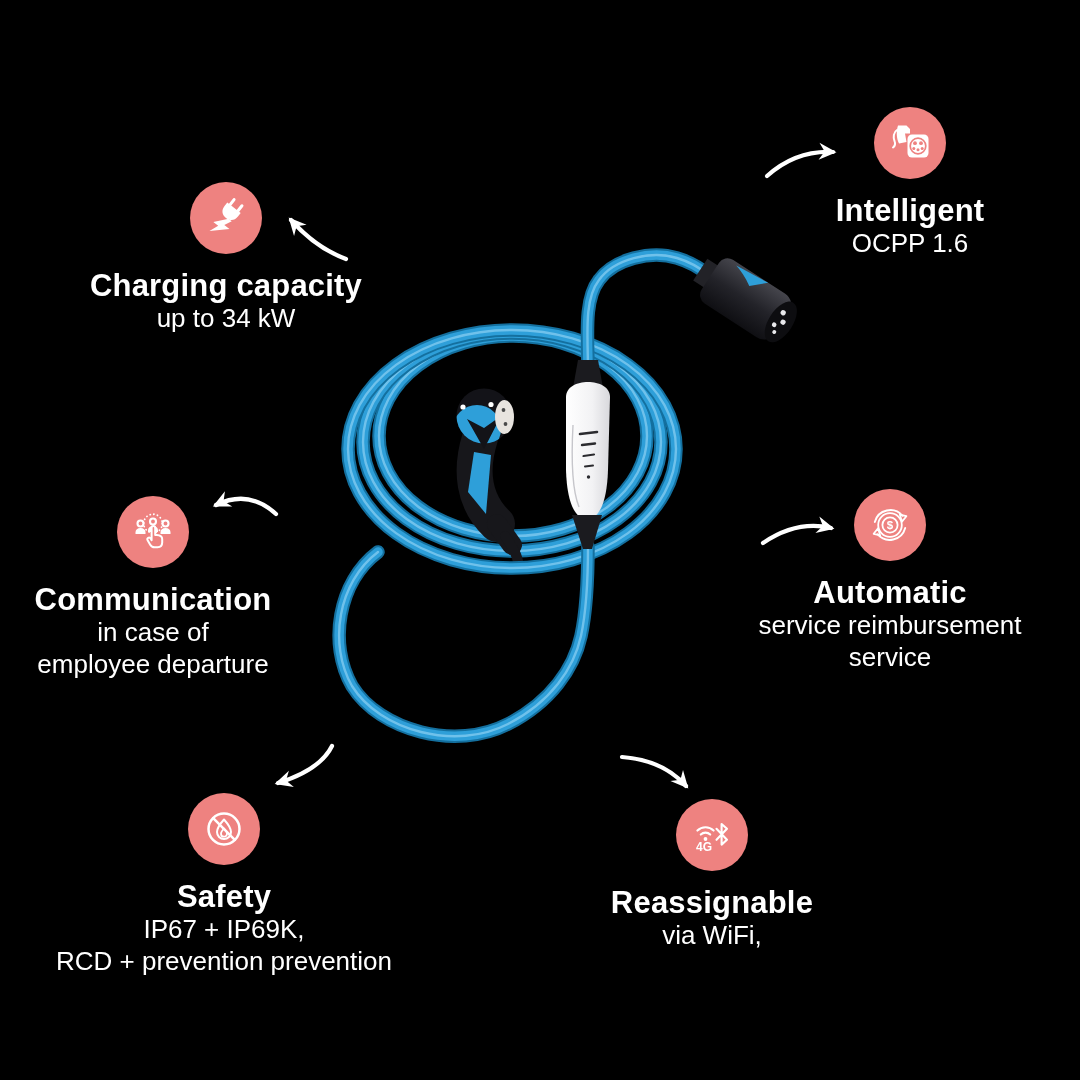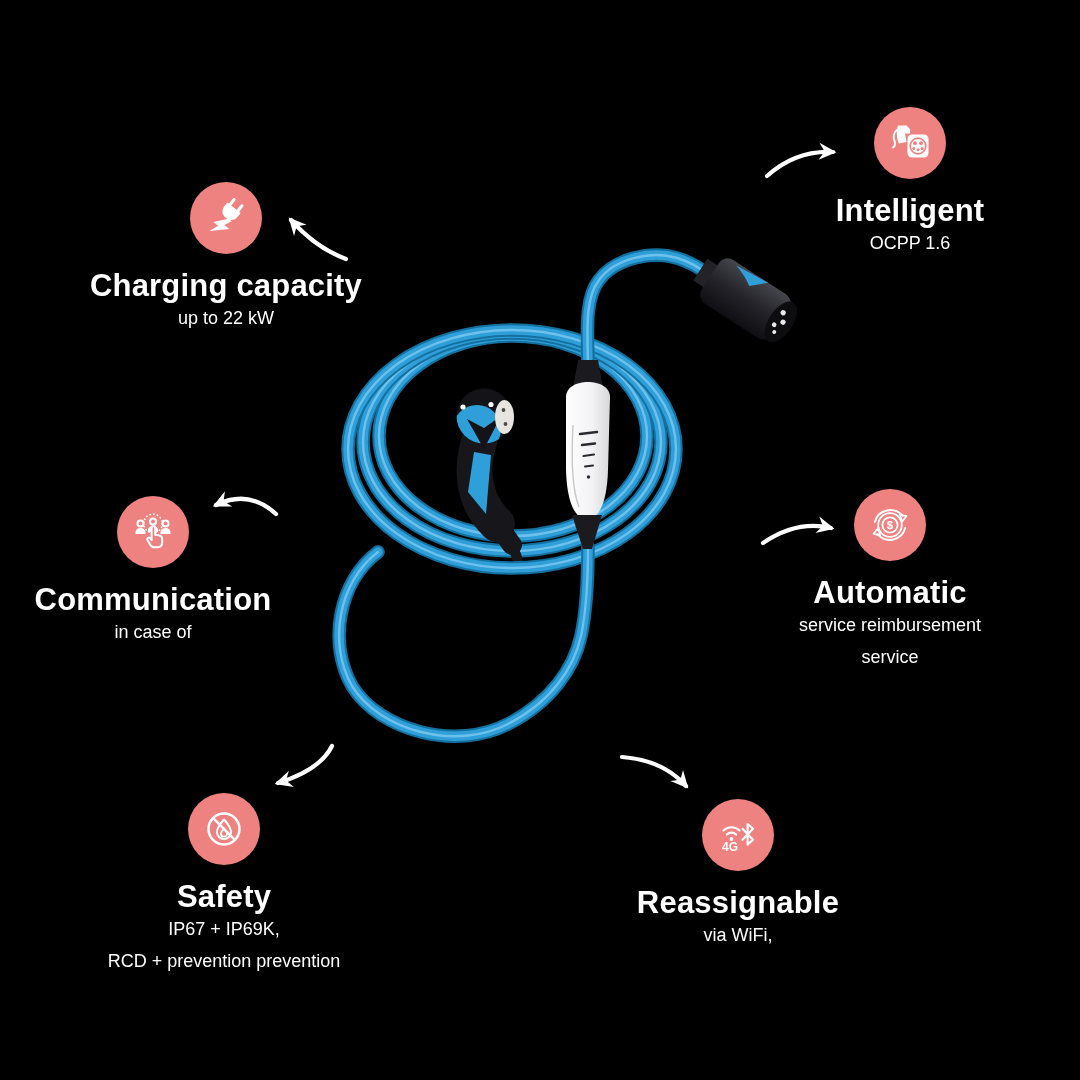--- a/index.html
+++ b/index.html
@@ -11,27 +11,27 @@
   .feature {
     position:absolute; width:420px; display:flex; flex-direction:column;
     align-items:center; text-align:center; color:#ffffff;
   }
   .badge {
     width:72px; height:72px; border-radius:50%; background:#EE8280;
     display:flex; align-items:center; justify-content:center; margin-bottom:16px;
     flex:0 0 auto;
   }
   .f-title { font-size:31px; line-height:32px; font-weight:700; letter-spacing:.2px; }
-  .f-line  { font-size:18px; line-height:32px; font-weight:400; }
+  .f-line  { font-size:26px; line-height:32px; font-weight:400; }
   #f-charging      { left:16px;  top:182px; }
   #f-intelligent   { left:700px; top:107px; }
   #f-reassignable  { left:-57px; top:496px; }
   #f-automatic     { left:680px; top:489px; }
   #f-safety        { left:14px;  top:793px; }
-  #f-communication { left:528px; top:799px; }
+  #f-communication { left:502px; top:799px; }
   .c-dark { fill:none; stroke:#14709F; stroke-width:13.5; stroke-linecap:round; }
   .c-mid  { fill:none; stroke:#2E9FD9; stroke-width:9.5;  stroke-linecap:round; }
   .c-hi   { fill:none; stroke:#8BD0F2; stroke-width:2.4;  stroke-linecap:round; opacity:.7; }
   .arrow  { fill:none; stroke:#ffffff; stroke-width:4.2; stroke-linecap:round; }
 </style>
 </head>
 <body>
 
 <div class="stage">
 
@@ -131,21 +131,21 @@
       <svg width="44" height="44" viewBox="0 0 44 44">
         <g transform="rotate(38 22 22)" fill="#fff">
           <path d="M17 2.5 v7" stroke="#fff" stroke-width="3" stroke-linecap="round" fill="none"></path>
           <path d="M27 2.5 v7" stroke="#fff" stroke-width="3" stroke-linecap="round" fill="none"></path>
           <path d="M13.5 9 h17 v4.5 c0 5.5 -3.5 8.5 -8.5 8.5 s-8.5 -3 -8.5 -8.5 Z"></path>
           <path d="M24.5 21 L14.5 33 h6.2 L17 42.5 L31.5 28.5 h-6.6 L28.5 21 Z"></path>
         </g>
       </svg>
     </div>
     <div class="f-title">Charging capacity</div>
-    <div class="f-line">up to 22 kW</div>
+    <div class="f-line">up to 34 kW</div>
   </div>
 
   <div class="feature" id="f-intelligent">
     <div class="badge">
       <svg width="44" height="44" viewBox="0 0 44 44">
         <rect x="19.5" y="13.5" width="21" height="23" rx="4.5" fill="#fff"></rect>
         <circle cx="30" cy="25" r="7.8" fill="none" stroke="#EE8280" stroke-width="1.7"></circle>
         <circle cx="27" cy="22.2" r="1.9" fill="#EE8280"></circle>
           <circle cx="33" cy="22.2" r="1.9" fill="#EE8280"></circle>
         <circle cx="25.8" cy="27.5" r="1.5" fill="#EE8280"></circle>
@@ -167,20 +167,21 @@
         <circle cx="34.5" cy="13.5" r="3" fill="none" stroke="#fff" stroke-width="2.1"></circle>
         <path d="M29.5 24 v-1.5 c0-3 2-4.5 5-4.5 s5 1.5 5 4.5 V24 Z" fill="#fff"></path>
         <circle cx="22" cy="11.5" r="3" fill="none" stroke="#fff" stroke-width="2.1"></circle>
         <path d="M17 22 v-1.5 c0-3 2-4.5 5-4.5 s5 1.5 5 4.5 V22 Z" fill="#fff"></path>
         <circle cx="22" cy="13.5" r="9.3" fill="none" stroke="#fff" stroke-width="1.8" stroke-linecap="round" stroke-dasharray=".1 3.6"></circle>
         <path d="M20.6 18 c0-1.1 .8-1.9 1.8-1.9 s1.8 .8 1.8 1.9 v7 h1.6 c3.6 .3 5.4 1.6 5.4 4 v3.6 c0 3 -1.8 4.7 -4.6 4.7 h-3 c-2 0 -3.4 -.8 -4.4 -2.6 l-2.6 -4.4 c-.6 -1 -.3 -2 .6 -2.5 .8 -.4 1.8 -.2 2.4 .8 l1 1.6 Z" fill="#EE8280" stroke="#fff" stroke-width="2" stroke-linejoin="round"></path>
       </svg>
     </div>
     <div class="f-title">Communication</div>
     <div class="f-line">in case of</div>
+    <div class="f-line">employee departure</div>
   </div>
 
   <div class="feature" id="f-automatic">
     <div class="badge">
       <svg width="44" height="44" viewBox="0 0 44 44">
         <circle cx="22" cy="22" r="7.6" fill="none" stroke="#fff" stroke-width="1.8"></circle>
         <circle cx="22" cy="22" r="11.8" fill="none" stroke="#fff" stroke-width="1.8"></circle>
         <text x="22" y="26.2" font-size="11.5" font-weight="700" fill="#fff" text-anchor="middle" font-family="Liberation Sans, sans-serif">$</text>
         <path d="M6.8 19 A16 16 0 0 1 34.5 12.8" fill="none" stroke="#fff" stroke-width="1.9" stroke-linecap="round"></path>
         <path d="M31.8 11.6 L38.4 13.2 L34 18.6 Z" fill="none" stroke="#fff" stroke-width="1.7" stroke-linejoin="round"></path>

